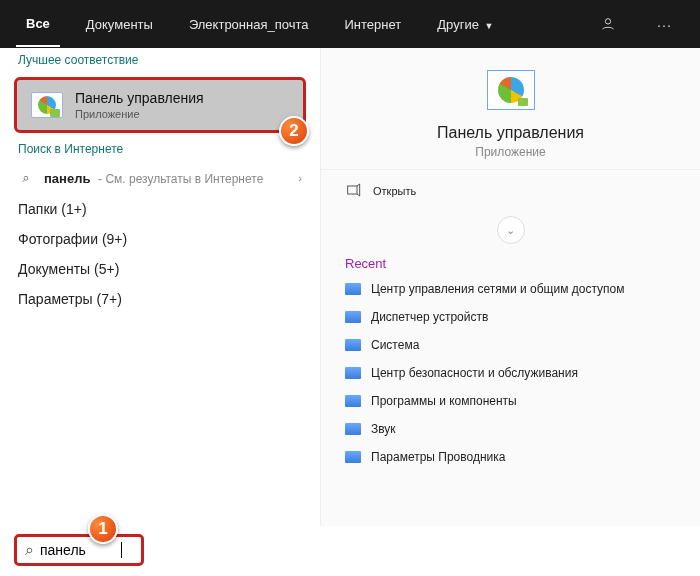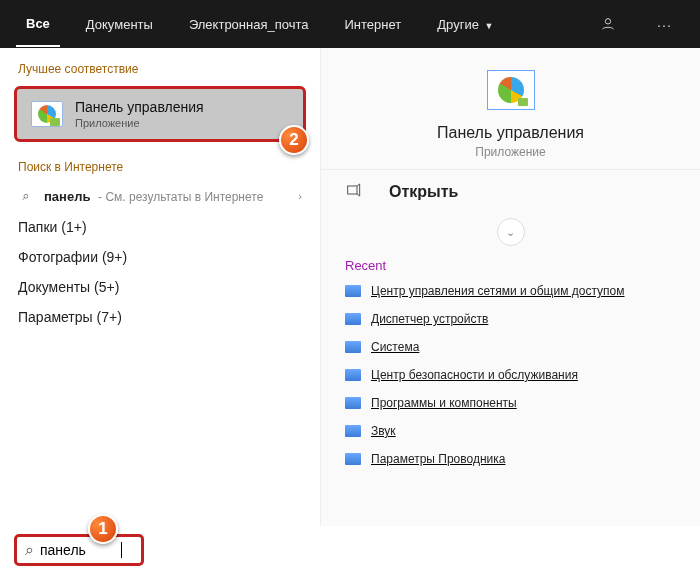--- a/index.html
+++ b/index.html
@@ -6,46 +6,46 @@
     body { width: 700px; height: 576px; background: #fff; position: relative; overflow: hidden; }
     .topbar { background: #1a1a1a; height: 48px; display: flex; align-items: center; padding: 0 16px; gap: 16px; }
     .tab { color: #e5e5e5; font-size: 13px; padding: 14px 10px; cursor: pointer; }
     .tab.active { color: #fff; border-bottom: 2px solid #fff; font-weight: 600; }
     .tab .chev { font-size: 9px; margin-left: 3px; }
     .topbar-spacer { flex: 1; }
     .topbar-icon { width: 40px; height: 48px; display: flex; align-items: center; justify-content: center; color: #ccc; font-size: 15px; }
     .topbar-icon svg { width: 16px; height: 16px; fill: none; stroke: #ccc; stroke-width: 1.5; }
     .main { display: flex; height: 478px; }
     .left-pane { width: 320px; background: #fff; display: flex; flex-direction: column; }
-    .section-header { color: #a16207; font-size: 12px; padding: 14px 18px 6px; }
+    .section-header { color: #0f766e; font-size: 12px; padding: 5px 18px 6px; }
     .best-match { display: flex; align-items: center; padding: 10px 14px; margin: 4px 14px; background: #c7c7c7; border: 3px solid #c42020; border-radius: 6px; position: relative; }
     .best-match .bm-icon { width: 32px; height: 26px; background: #fff; border: 1px solid #9ab6e0; border-radius: 2px; margin-right: 12px; display: flex; align-items: center; justify-content: center; font-size: 11px; }
     .best-match .bm-title { color: #111; font-size: 14px; font-weight: 500; }
     .best-match .bm-sub { color: #555; font-size: 11px; margin-top: 2px; }
     .badge { position: absolute; width: 30px; height: 30px; border-radius: 50%; background: radial-gradient(circle at 30% 30%, #ff8a3a, #d93f0a); border: 2px solid #fff; box-shadow: 0 2px 4px rgba(0,0,0,.4); color: #fff; font-weight: bold; font-size: 17px; display: flex; align-items: center; justify-content: center; z-index: 10; }
     .badge-2 { right: -6px; bottom: -16px; }
     .result-row { display: flex; align-items: center; padding: 8px 18px; color: #222; font-size: 13px; cursor: pointer; justify-content: space-between; }
     .result-row .rr-left { display: flex; align-items: center; gap: 10px; }
     .result-row .rr-icon { width: 16px; text-align: center; color: #555; }
     .result-row .rr-sub { color: #888; font-size: 12px; margin-left: 4px; }
     .result-row .chev { color: #888; font-size: 11px; }
     .category-row { padding: 7px 18px; font-size: 14px; color: #222; cursor: pointer; }
     .right-pane { flex: 1; background: #fafafa; border-left: 1px solid #eee; display: flex; flex-direction: column; align-items: stretch; }
     .hero { display: flex; flex-direction: column; align-items: center; padding: 22px 0 10px; }
     .hero-frame { width: 48px; height: 40px; border: 1px solid #6aa8ff; background: #fff; display: flex; align-items: center; justify-content: center; margin-bottom: 14px; }
     .hero-icon-inner { width: 26px; height: 26px; background: conic-gradient(#3aa7e8 0 120deg, #f2c200 120deg 180deg, #6dbf3a 180deg 300deg, #e06a2a 300deg 360deg); border-radius: 50%; position: relative; }
     .hero-icon-inner::after { content: ""; position: absolute; right: -4px; bottom: -3px; width: 10px; height: 8px; background: #8ac54a; border-radius: 1px; }
     .hero-title { font-size: 16px; color: #222; margin-bottom: 3px; }
     .hero-sub { font-size: 12px; color: #888; }
-    .action-row { display: flex; align-items: center; gap: 28px; padding: 12px 24px; font-size: 16px; color: #222; cursor: pointer; border-top: 1px solid #eee; font-weight: bold; }
+    .action-row { display: flex; align-items: center; gap: 12px; padding: 12px 24px; font-size: 11px; color: #222; cursor: pointer; border-top: 1px solid #eee; }
     .action-icon svg { width: 16px; height: 16px; stroke: #555; fill: none; stroke-width: 1.5; }
     .expand { display: flex; justify-content: center; padding: 4px 0; }
     .expand-btn { width: 28px; height: 28px; border: 1px solid #ddd; border-radius: 50%; display: flex; align-items: center; justify-content: center; color: #888; font-size: 11px; cursor: pointer; background: #fff; }
     .recent-header { font-size: 13px; color: #a21caf; padding: 8px 24px 4px; }
-    .recent-list { padding: 0 12px; text-decoration: underline; }
+    .recent-list { padding: 0 12px; }
     .recent-item { display: flex; align-items: center; gap: 10px; padding: 7px 12px; font-size: 12px; color: #222; cursor: pointer; }
     .recent-icon { width: 16px; height: 12px; background: linear-gradient(#6aa8ff,#3a7dd8); border-radius: 1px; flex-shrink: 0; }
     .searchbar { position: absolute; left: 14px; bottom: 10px; width: 130px; height: 32px; border: 3px solid #c42020; border-radius: 5px; display: flex; align-items: center; padding: 0 8px; background: #fff; }
     .searchbar .sicon { color: #555; margin-right: 6px; }
     .searchbar input { border: none; outline: none; font-size: 14px; width: 80px; }
     .cursor { display: inline-block; width: 1px; height: 16px; background: #000; margin-left: 1px; vertical-align: middle; }
     .badge-1 { left: 88px; bottom: 32px; position: absolute; }
   </style>
 </head>
 <body>

